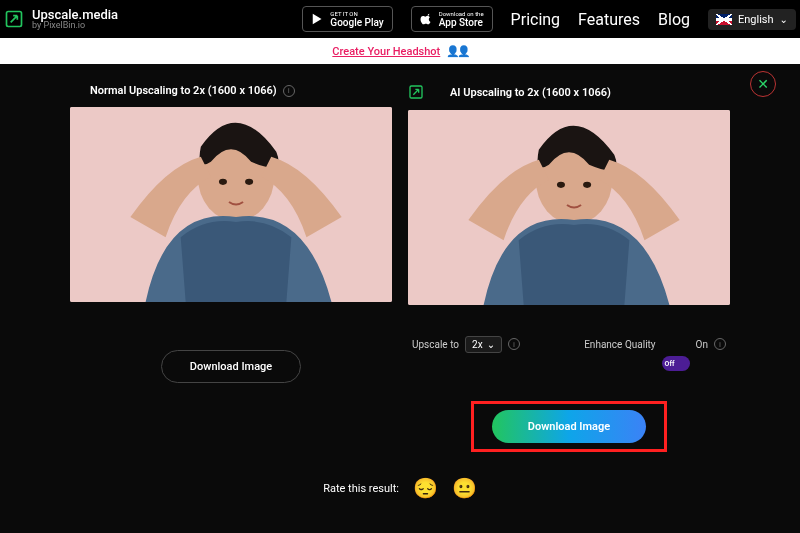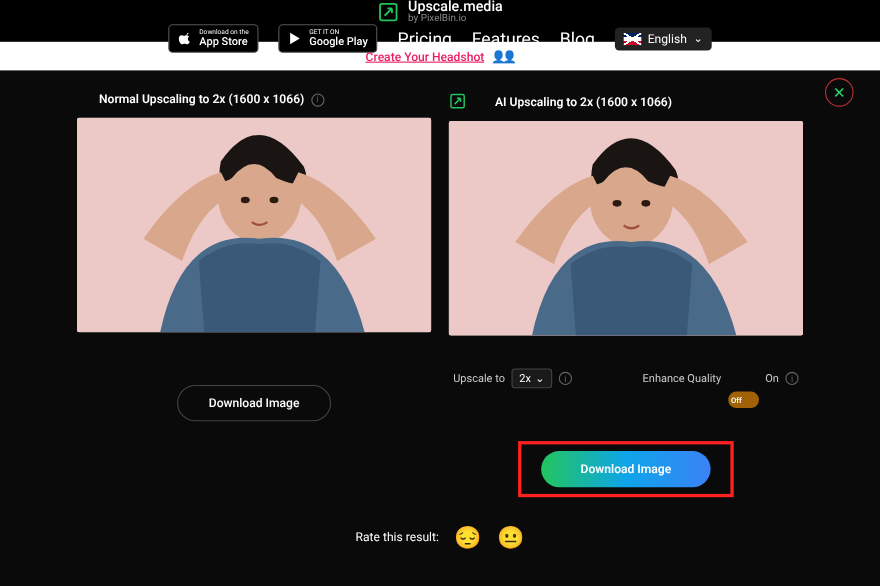--- a/index.html
+++ b/index.html
@@ -1,19 +1,19 @@
 <!DOCTYPE html>
 <html><head>
 <meta charset="utf-8">
 <style>
 * { margin: 0; padding: 0; box-sizing: border-box; font-family: -apple-system, BlinkMacSystemFont, "Segoe UI", Roboto, Arial, sans-serif; }
 body { background: #0a0a0a; width: 800px; height: 533px; overflow: hidden; position: relative; }
 
 
-.header { background: #000; height: 38px; display: flex; align-items: center; padding: 0 20px; justify-content: space-between; flex-direction: column; }
+.header { background: #000; height: 38px; display: flex; align-items: center; padding: 0 4px; justify-content: space-between; }
 .header-left { display: flex; align-items: center; gap: 8px; }
 .logo-icon { width: 20px; height: 20px; }
 .logo-text { color: #fff; font-size: 13px; font-weight: 500; line-height: 1; }
 .logo-sub { color: #888; font-size: 9px; line-height: 1; }
 .header-right { display: flex; align-items: center; gap: 18px; }
 .store-badge { background: #000; border: 1px solid #555; border-radius: 4px; padding: 3px 8px; display: flex; align-items: center; gap: 5px; height: 26px; }
 .store-icon { width: 14px; height: 14px; }
 .store-text-small { color: #fff; font-size: 6px; line-height: 1; }
 .store-text-big { color: #fff; font-size: 10px; font-weight: 500; line-height: 1.1; }
 .nav-link { color: #fff; font-size: 16px; text-decoration: none; }
@@ -43,21 +43,21 @@
 .panel-title { color: #fff; font-size: 11px; font-weight: 600; padding-left: 20px; }
 .info-icon { width: 12px; height: 12px; border: 1px solid #666; border-radius: 50%; color: #666; font-size: 8px; display: flex; align-items: center; justify-content: center; }
 .ai-icon { width: 16px; height: 16px; }
 
 .image-box { width: 100%; height: 195px; background: #e8c7c5; border-radius: 2px; overflow: hidden; position: relative; }
 .image-box svg { width: 100%; height: 100%; }
 
 .controls-row { display: flex; align-items: center; justify-content: space-between; margin-top: 12px; padding: 0 4px; font-size: 10px; color: #ccc; }
 .control-group { display: flex; align-items: center; gap: 6px; }
 .select-box { background: #1a1a1a; border: 1px solid #444; color: #fff; padding: 2px 6px; border-radius: 3px; font-size: 10px; display: flex; align-items: center; gap: 4px; }
-.toggle { width: 28px; height: 15px; background: #a16207; border-radius: 8px; position: relative; display: flex; align-items: center; margin-top: 39px; }
+.toggle { width: 28px; height: 15px; background: #4c1d95; border-radius: 8px; position: relative; display: flex; align-items: center; margin-top: 39px; }
 .toggle-label-off { color:#fff; font-size:7px; padding-left:3px; font-weight:600; }
 .toggle-on-text { color: #ccc; font-size: 10px; }
 
 .download-wrap { margin-top: 18px; display: flex; justify-content: center; }
 .download-btn-plain { border: 1px solid #444; color: #fff; background: transparent; padding: 9px 28px; border-radius: 18px; font-size: 11px; font-weight: 500; cursor: pointer; }
 .highlight-box { border: 3px solid #ff2020; padding: 6px 18px; display: inline-block; margin-top: 12px; }
 .download-btn-gradient { background: linear-gradient(90deg, #22c55e, #0ea5e9, #3b82f6); color: #fff; border: none; padding: 10px 36px; border-radius: 20px; font-size: 11px; font-weight: 600; cursor: pointer; }
 
 .rate-row { margin-top: 24px; display: flex; align-items: center; justify-content: center; gap: 14px; color: #fff; font-size: 11px; }
 .emoji { font-size: 20px; cursor: pointer; }
@@ -73,34 +73,34 @@
         <path d="M8 16 L16 8 M16 8 h-5 M16 8 v5" stroke="#22c55e" stroke-width="2" fill="none"></path>
       </svg>
     <div>
       <div class="logo-text">Upscale.media</div>
       <div class="logo-sub">by PixelBin.io</div>
     </div>
   </div>
   <div class="header-right">
     <div class="store-badge">
       <svg class="store-icon" viewBox="0 0 24 24">
+          <path d="M3 3 L18 12 L3 21 Z" fill="#fff"></path>
+        </svg>
+      <div>
+        <div class="store-text-small">GET IT ON</div>
+        <div class="store-text-big">Google Play</div>
+      </div>
+    </div>
+    <div class="store-badge">
+      <svg class="store-icon" viewBox="0 0 24 24">
           <path d="M16 3c0 2-1.5 3.5-3 3.5 0-2 1.5-3.5 3-3.5zM18 17c-1 2-2 4-4 4s-2-1-4-1-2 1-4 1-3-2-4-4c-2-4-1-10 3-10 2 0 3 1 4 1s2-1 4-1c1.5 0 3 1 4 2-3 2-2 7 1 8z" fill="#fff"></path>
         </svg>
       <div>
         <div class="store-text-small">Download on the</div>
         <div class="store-text-big">App Store</div>
-      </div>
-    </div>
-    <div class="store-badge">
-      <svg class="store-icon" viewBox="0 0 24 24">
-          <path d="M3 3 L18 12 L3 21 Z" fill="#fff"></path>
-        </svg>
-      <div>
-        <div class="store-text-small">GET IT ON</div>
-        <div class="store-text-big">Google Play</div>
       </div>
     </div>
     <a class="nav-link">Pricing</a>
     <a class="nav-link">Features</a>
     <a class="nav-link">Blog</a>
     <div class="lang-selector">
       <div class="flag"></div>
       <span class="lang-text">English</span>
       <span class="chevron-down">⌄</span>
     </div>

